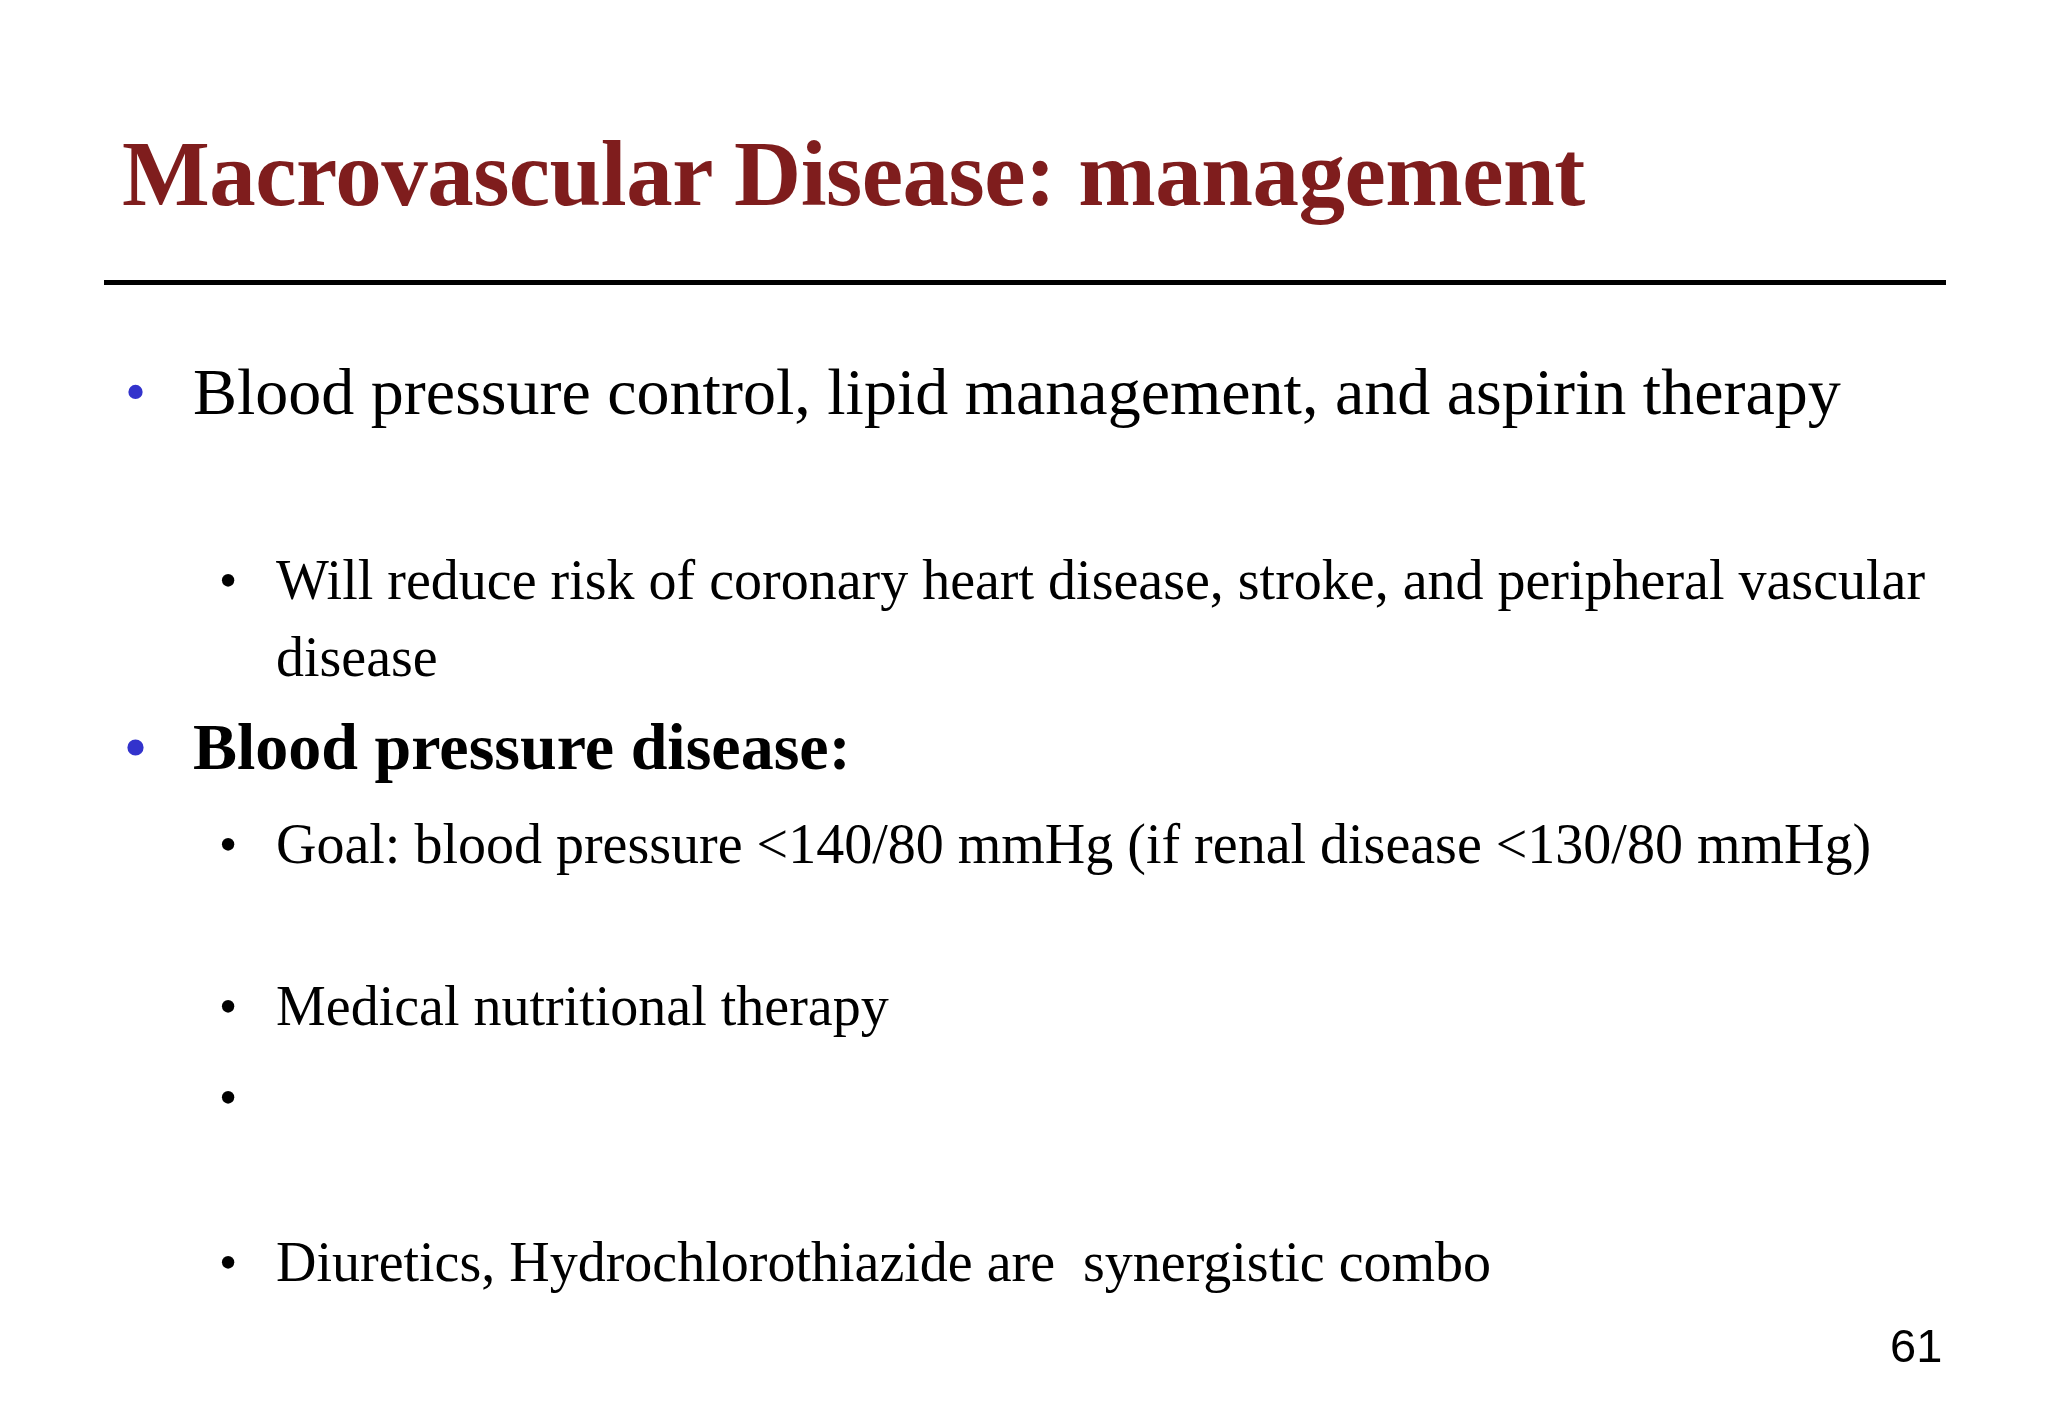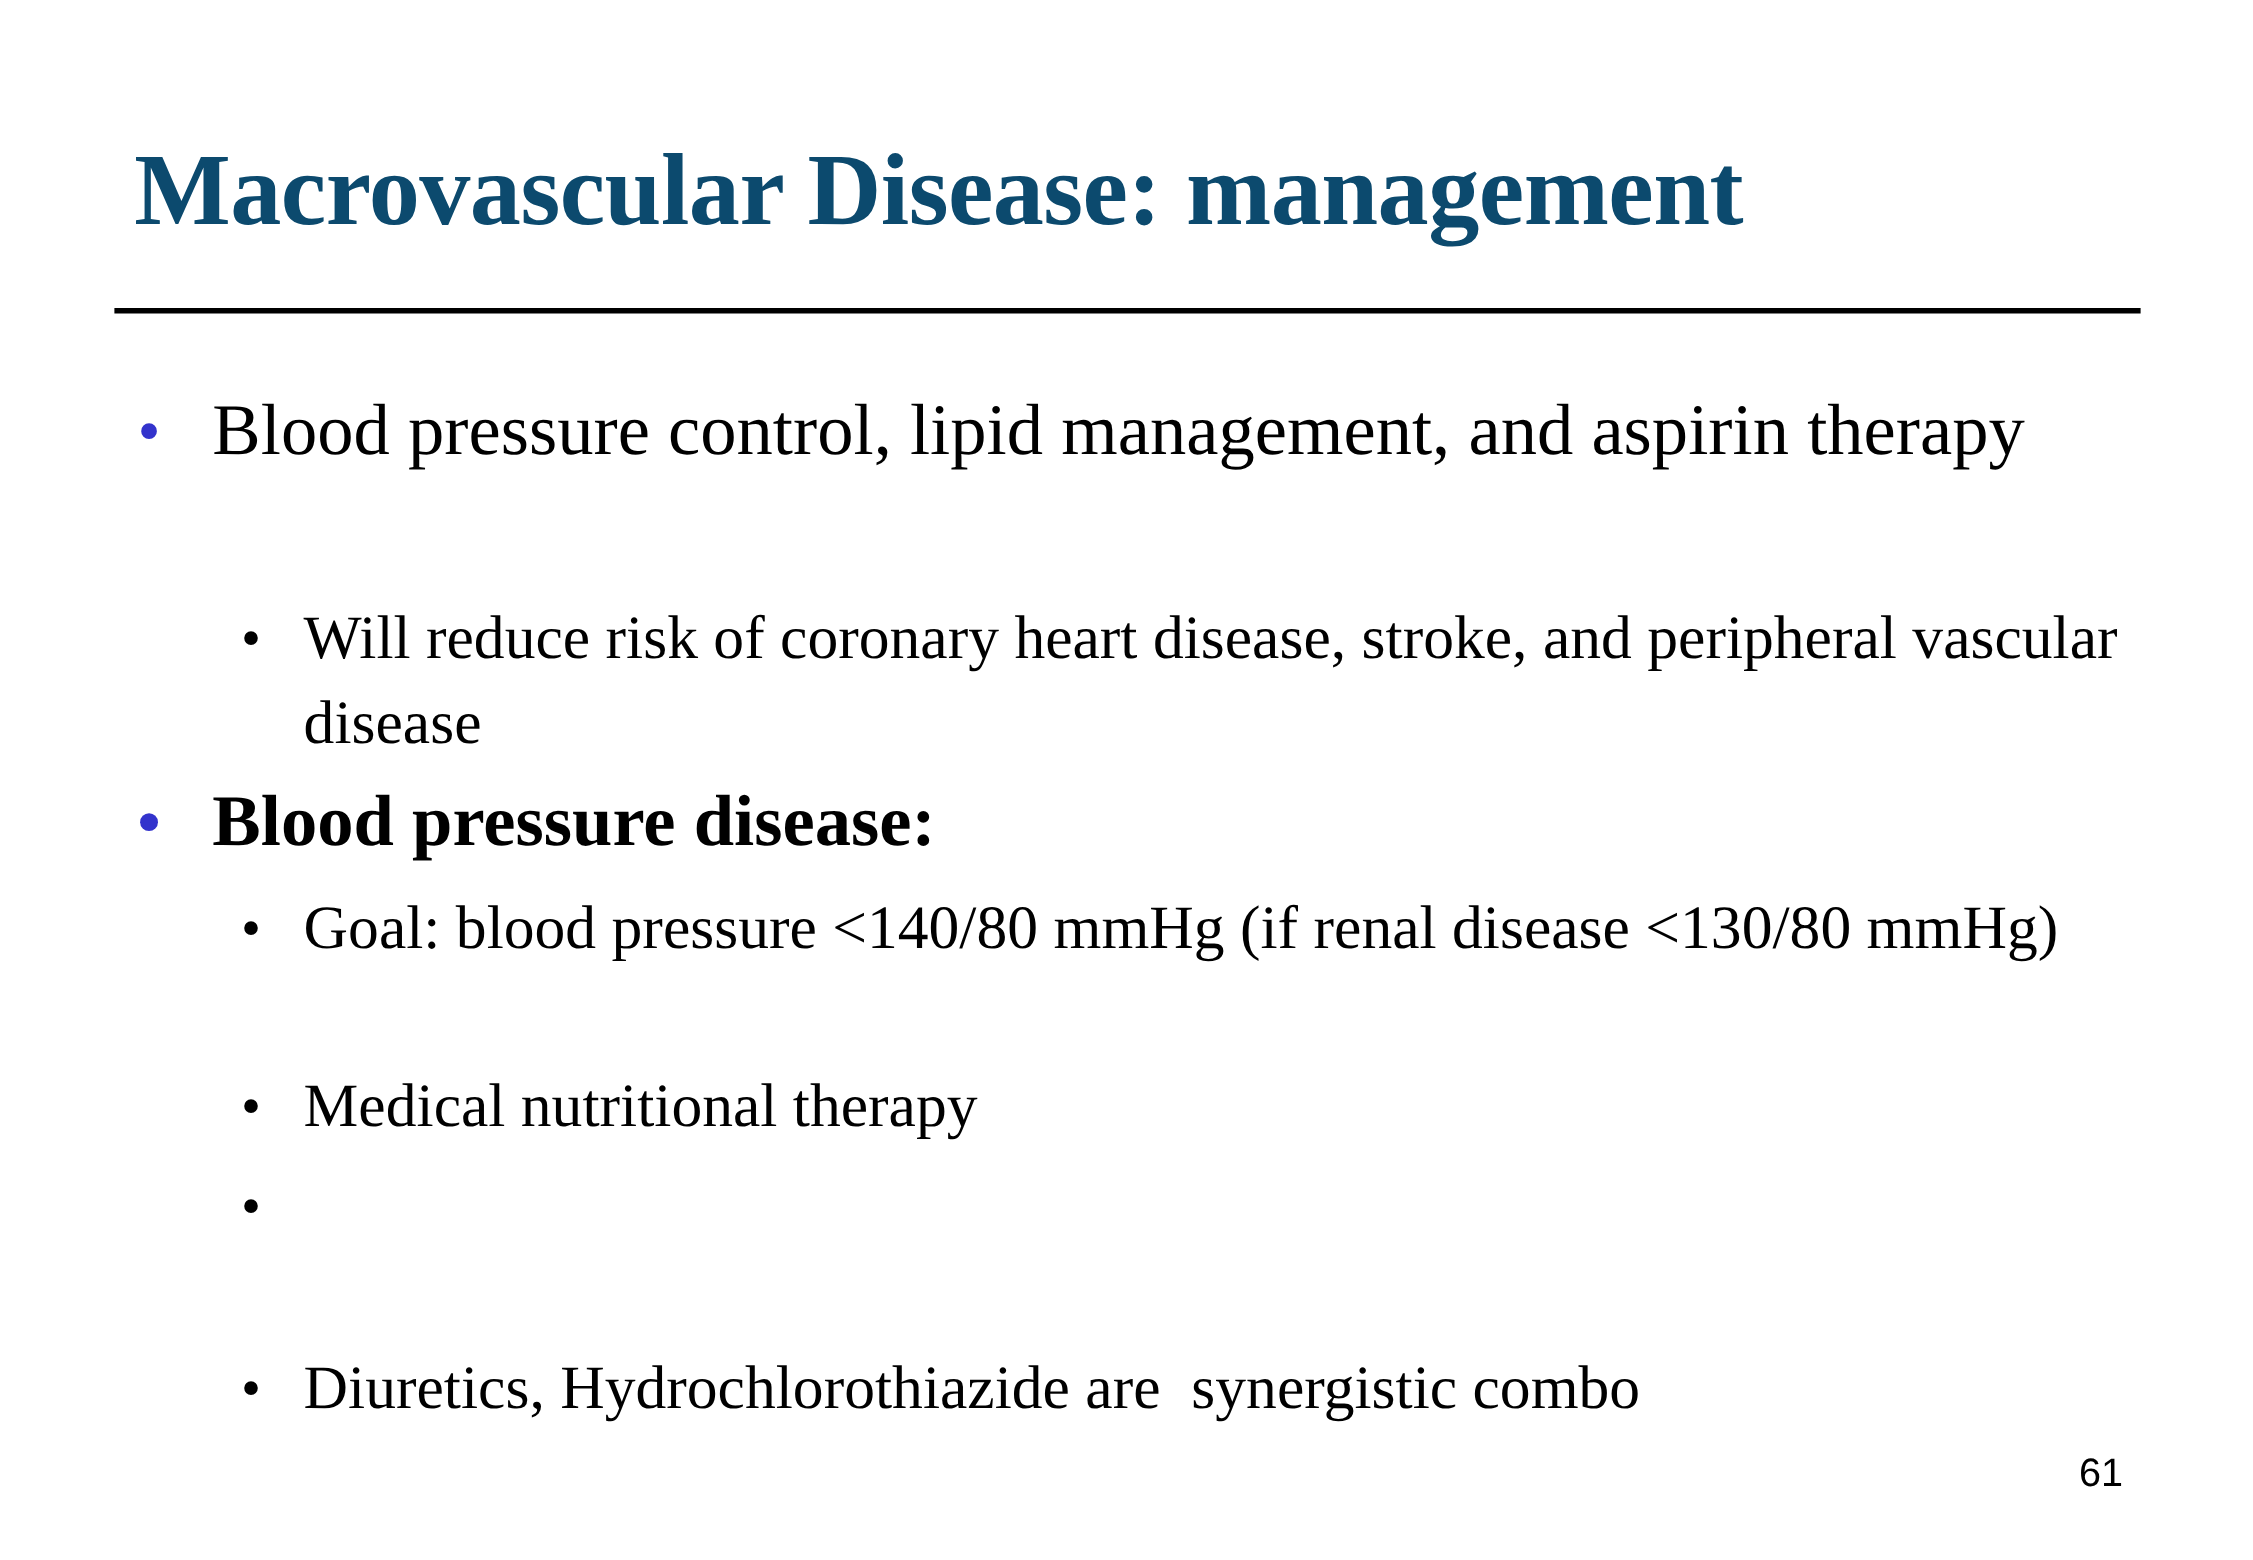--- a/index.html
+++ b/index.html
@@ -1,24 +1,24 @@
 <!DOCTYPE html>
 <html><head>
 <meta charset="utf-8">
 <style>
   html, body { margin:0; padding:0; background:#ffffff; }
   body { width:2048px; height:1418px; position:relative; overflow:hidden; font-family:"Liberation Serif", serif; color:#000; }
-  .title { position:absolute; left:122px; top:120px; font-size:93px; font-weight:bold; color:#0c4a6e; white-space:nowrap; letter-spacing:-0.5px; }
+  .title { position:absolute; left:122px; top:120px; font-size:93px; font-weight:bold; color:#7f1d1d; white-space:nowrap; letter-spacing:-0.5px; }
   .rule { position:absolute; left:104px; top:280px; width:1842px; height:5px; background:#000; }
   .l1 { position:absolute; left:193px; font-size:66px; line-height:88px; width:1700px; }
   .l1 .bul { position:absolute; left:-68px; top:0; font-size:60px; color:#3333cc; }
   .l2 { position:absolute; left:276px; font-size:56px; line-height:77px; width:1660px; }
   .l2 .bul { position:absolute; left:-57px; top:0; font-size:52px; }
   .bold { font-weight:bold; }
-  .pagenum { position:absolute; left:1890px; top:1318px; font-family:"Liberation Sans", sans-serif; font-size:36px; }
+  .pagenum { position:absolute; left:1890px; top:1318px; font-family:"Liberation Sans", sans-serif; font-size:47px; }
 </style>
 </head>
 <body>
 
 <div class="title">Macrovascular Disease: management</div>
 <div class="rule"></div>
 
 <div class="l1" style="top:348px;">
   <span class="bul">•</span>
   <span>Blood pressure control, lipid management, and aspirin therapy</span>

